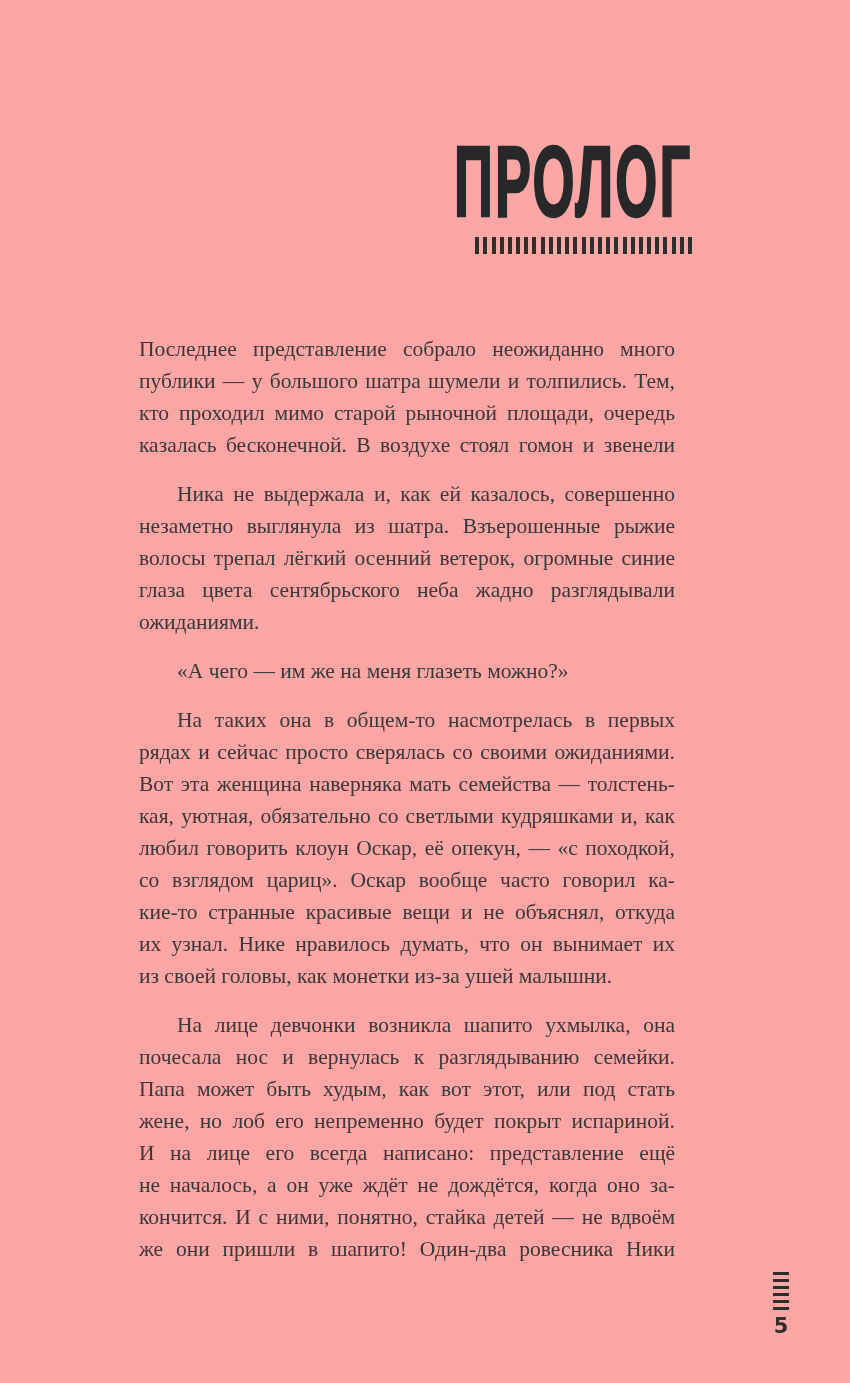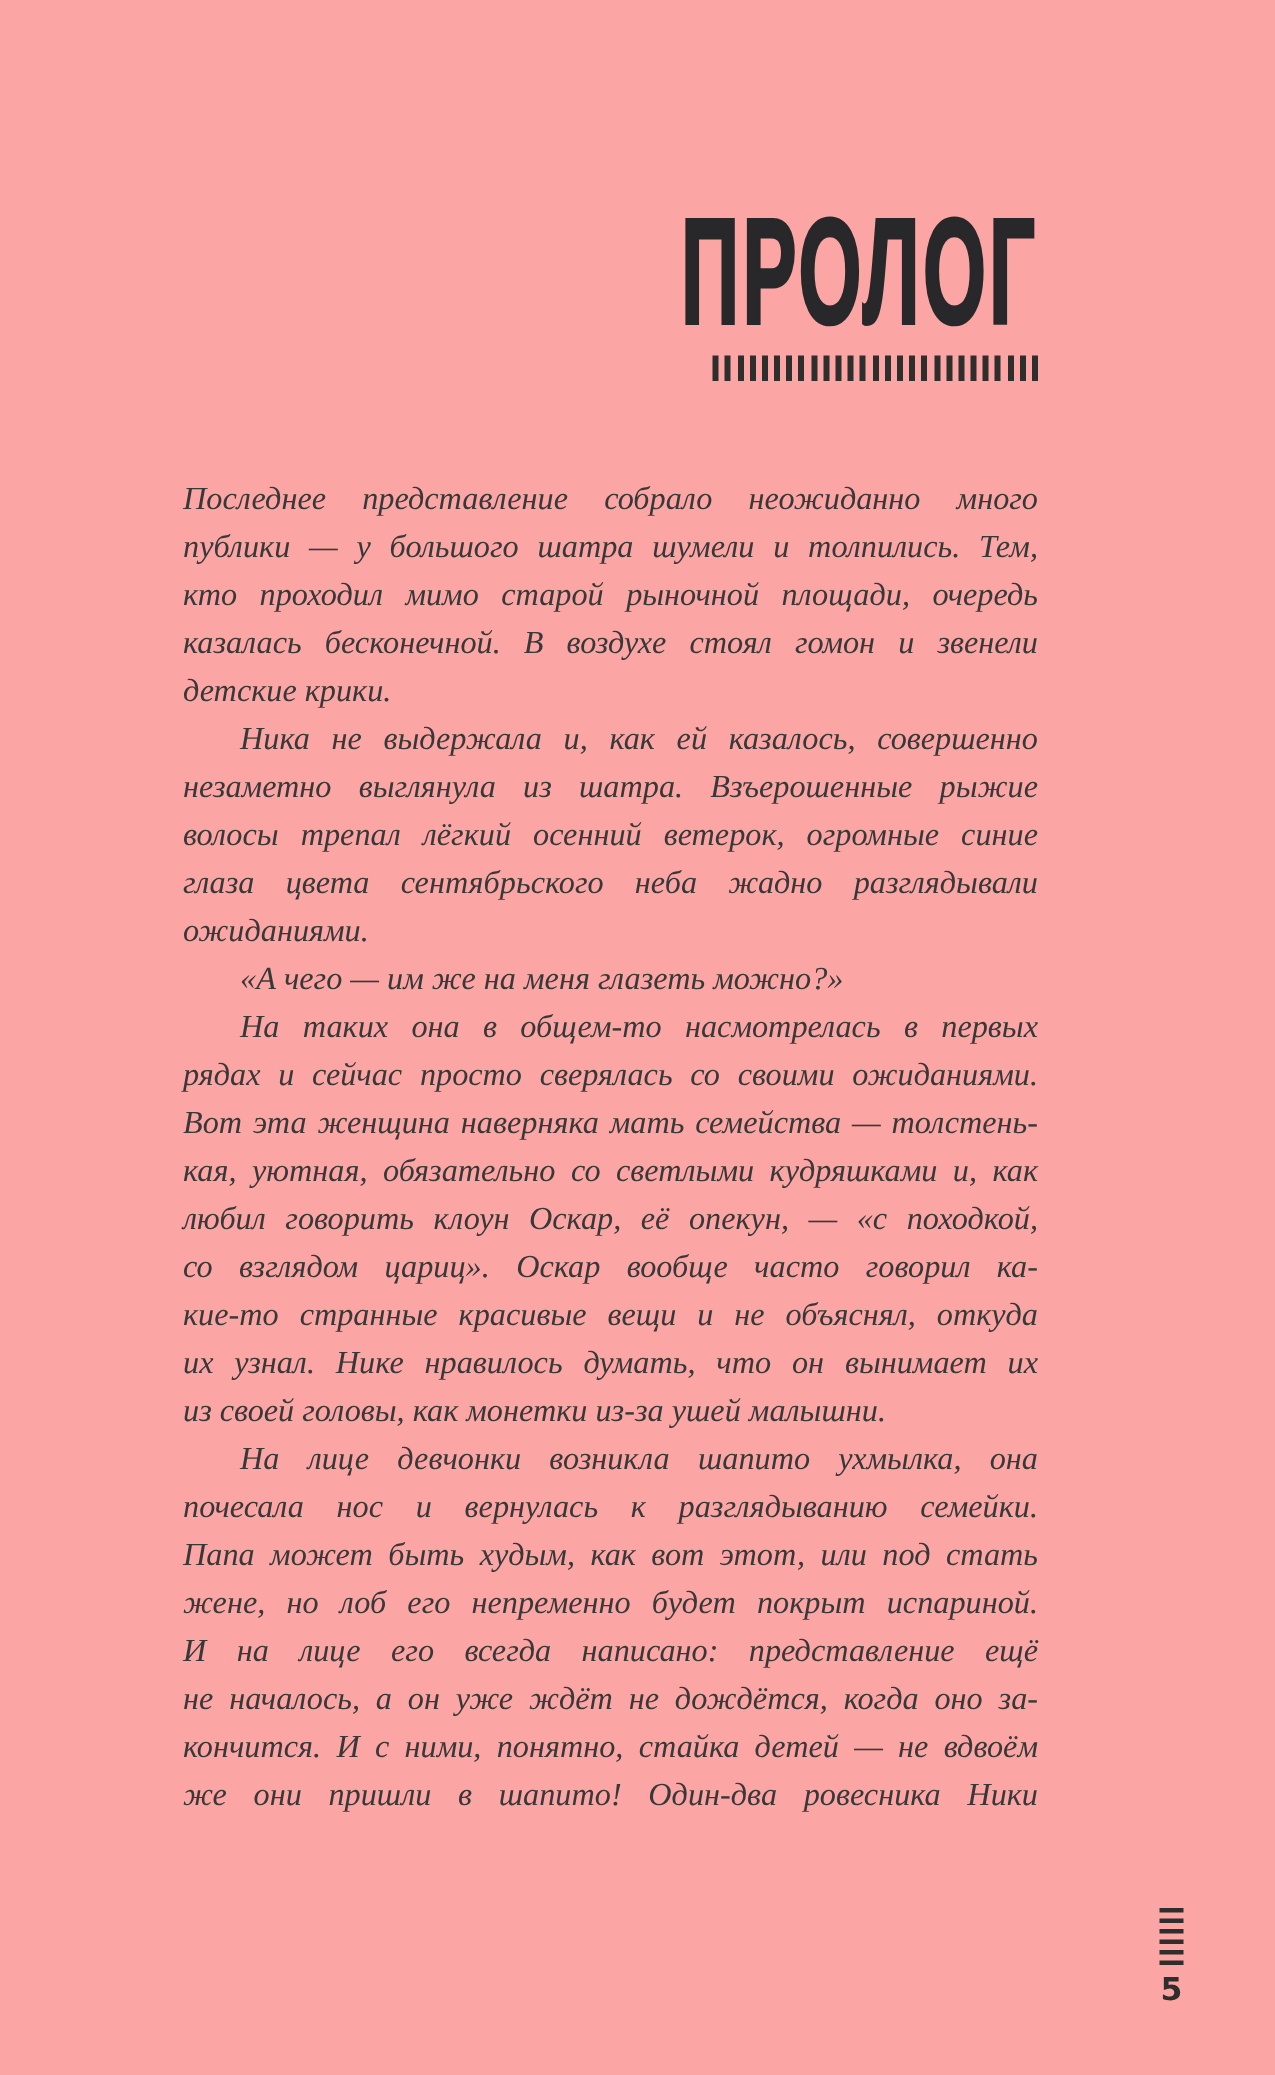--- a/index.html
+++ b/index.html
@@ -54,21 +54,21 @@
   
   .body-text {
     position: absolute;
     left: 122px;
     top: 316px;
     width: 570px;
     font-family: "Liberation Serif", serif;
     font-size: 21.5px;
     color: #383838;
   }
-  .paragraph { margin: 0; font-style: italic; }
+  .paragraph { margin: 17px; }
   .text-line {
     height: 32px;
     line-height: 32px;
     text-align: justify;
     text-align-last: justify;
     text-justify: inter-word;
     white-space: nowrap;
   }
   .text-line.no-justify {
     text-align: left;
@@ -143,21 +143,20 @@
       <span class="tick"></span>
       <span class="tick"></span>
     </div>
 
   <main class="body-text" id="body-text">
       <div class="paragraph">
         <div class="text-line">Последнее представление собрало неожиданно много</div>
         <div class="text-line">публики — у большого шатра шумели и толпились. Тем,</div>
         <div class="text-line">кто проходил мимо старой рыночной площади, очередь</div>
         <div class="text-line">казалась бесконечной. В воздухе стоял гомон и звенели</div>
-        <div class="text-line no-justify">детские крики.</div>
       </div>
       <div class="paragraph">
         <div class="text-line indent">Ника не выдержала и, как ей казалось, совершенно</div>
         <div class="text-line">незаметно выглянула из шатра. Взъерошенные рыжие</div>
         <div class="text-line">волосы трепал лёгкий осенний ветерок, огромные синие</div>
         <div class="text-line">глаза цвета сентябрьского неба жадно разглядывали</div>
         <div class="text-line no-justify">ожиданиями.</div>
       </div>
       <div class="paragraph">
         <div class="text-line indent no-justify">«А чего — им же на меня глазеть можно?»</div>

